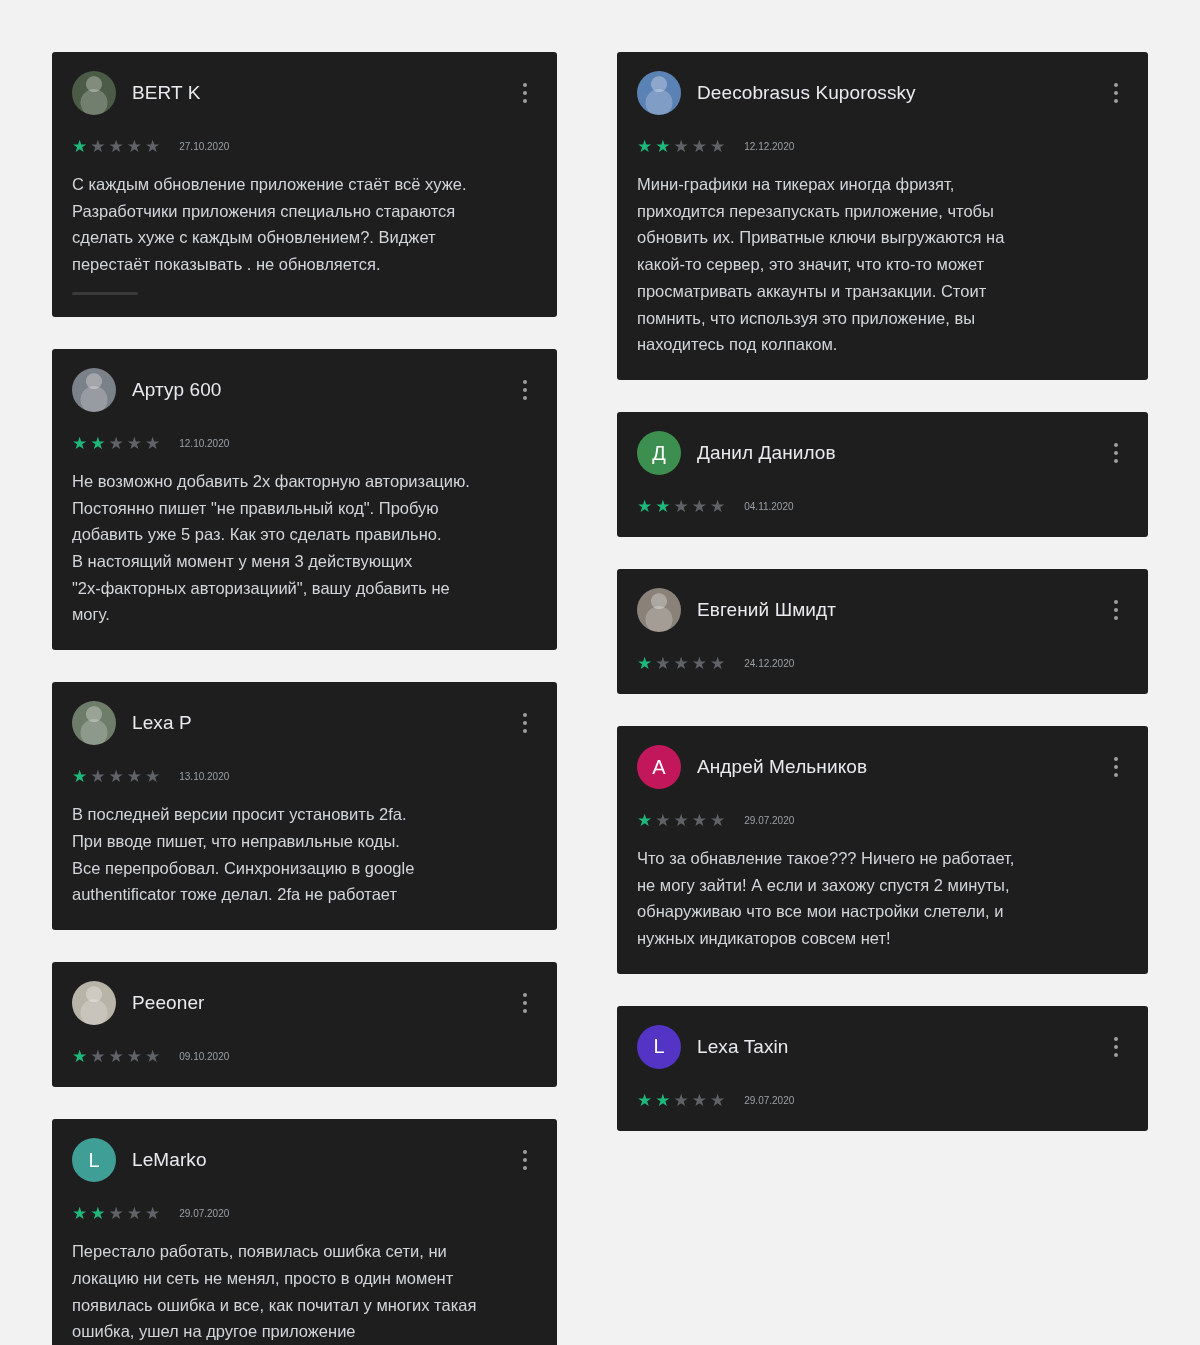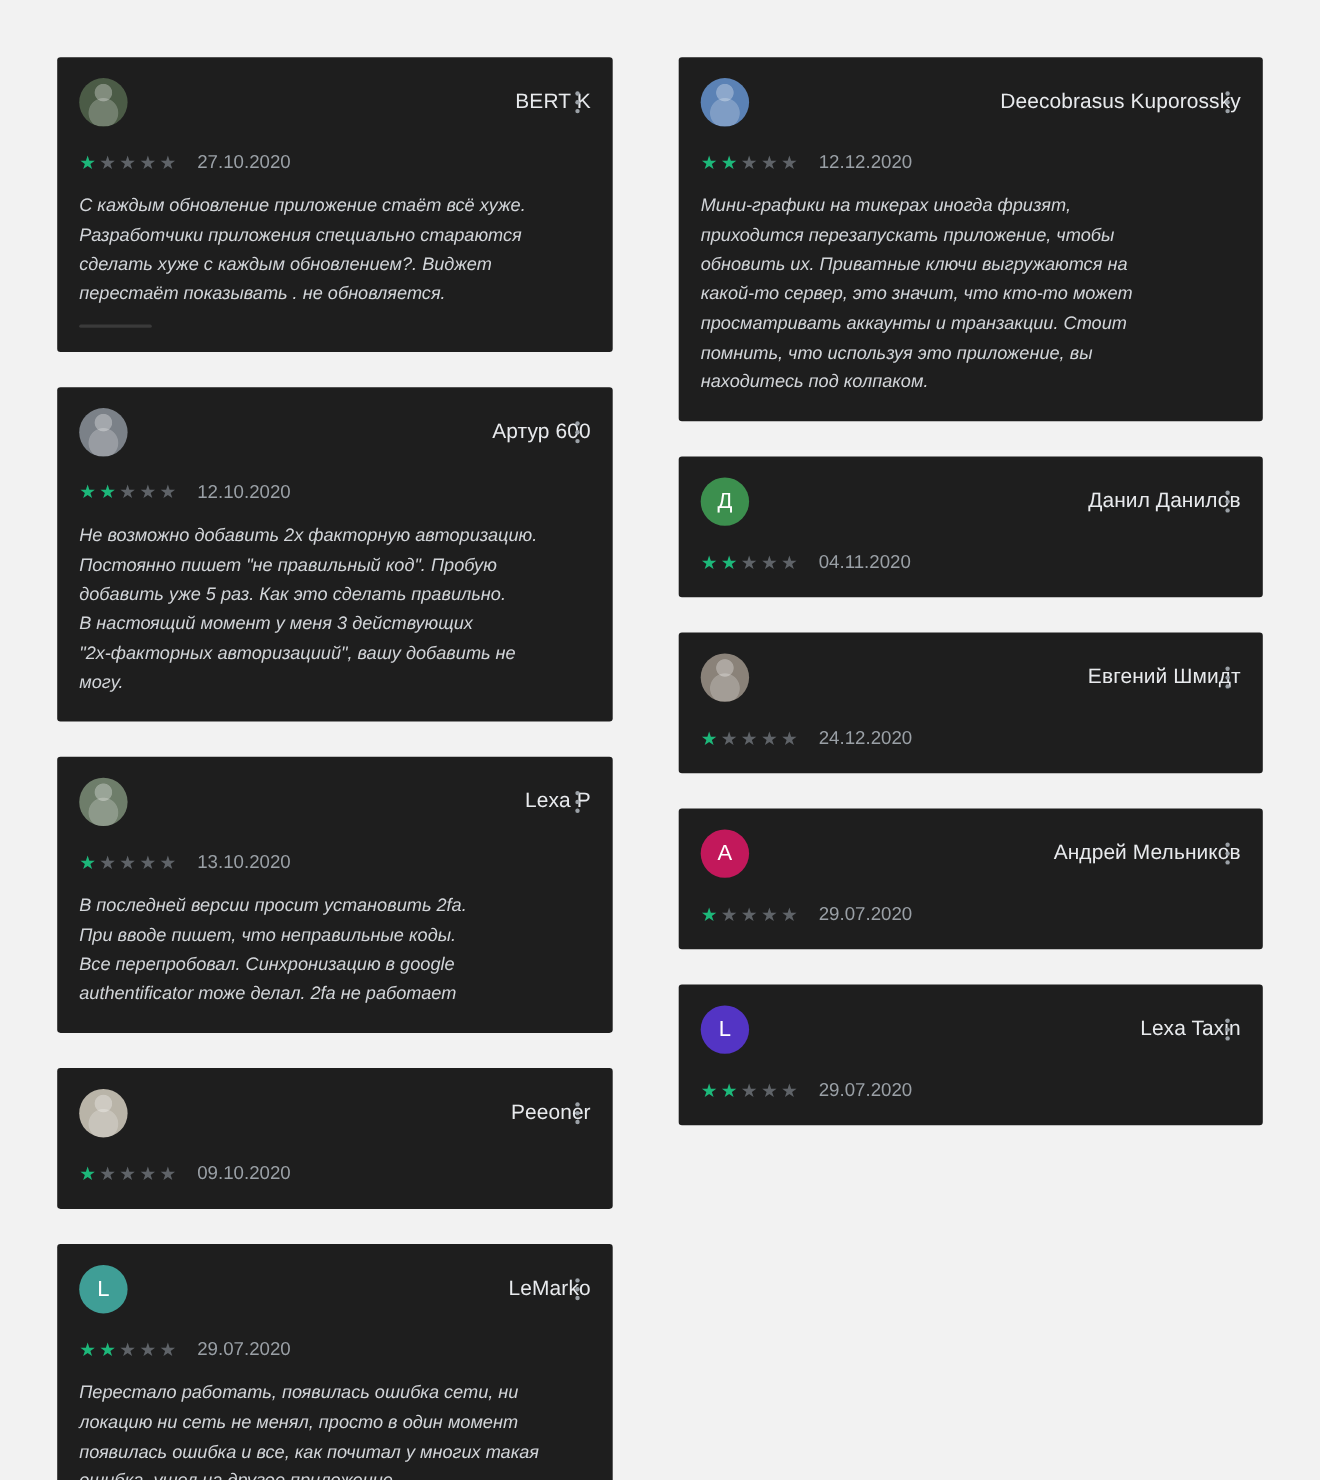--- a/index.html
+++ b/index.html
@@ -32,21 +32,20 @@
     padding: 18px 20px 22px 20px;
     box-sizing: border-box;
     color: #d7d9dc;
   }
   .card-header {
     display: flex;
     align-items: center;
     gap: 16px;
     position: relative;
     min-height: 46px;
-    justify-content: space-between;
   }
   .avatar {
     width: 44px;
     height: 44px;
     border-radius: 50%;
     flex: 0 0 44px;
     display: flex;
     align-items: center;
     justify-content: center;
     color: #ffffff;
@@ -100,30 +99,29 @@
   }
   .stars {
     font-size: 17px;
     letter-spacing: 3px;
     line-height: 1;
     white-space: nowrap;
   }
   .star-on { color: #1db87a; }
   .star-off { color: #5f6368; }
   .date {
-    font-size: 17px;
+    font-size: 10px;
     color: #9aa0a6;
   }
   .review-text {
     margin-top: 16px;
     font-size: 16.5px;
     line-height: 1.62;
     color: #d2d5d9;
     white-space: pre-line;
-    font-style: italic;
   }
   .scroll-hint {
     margin-top: 14px;
     width: 66px;
     height: 3px;
     border-radius: 2px;
     background: #3a3a3a;
   }
 </style>
 </head>
@@ -292,20 +290,24 @@
           <div class="kebab">
             <i></i>
             <i></i>
             <i></i>
           </div>
         </div>
         <div class="meta-row">
           <div class="stars"><span class="star-on">★</span><span class="star-off">★</span><span class="star-off">★</span><span class="star-off">★</span><span class="star-off">★</span></div>
           <div class="date">29.07.2020</div>
         </div>
+        <div class="review-text">Что за обнавление такое??? Ничего не работает,
+не могу зайти! А если и захожу спустя 2 минуты,
+обнаруживаю что все мои настройки слетели, и
+нужных индикаторов совсем нет!</div>
       </div>
       <div class="review-card">
         <div class="card-header">
           <div class="avatar" style="background: rgb(83, 52, 196);">
             <span>L</span>
           </div>
           <div class="author-name">Lexa Taxin</div>
           <div class="kebab">
             <i></i>
             <i></i>

